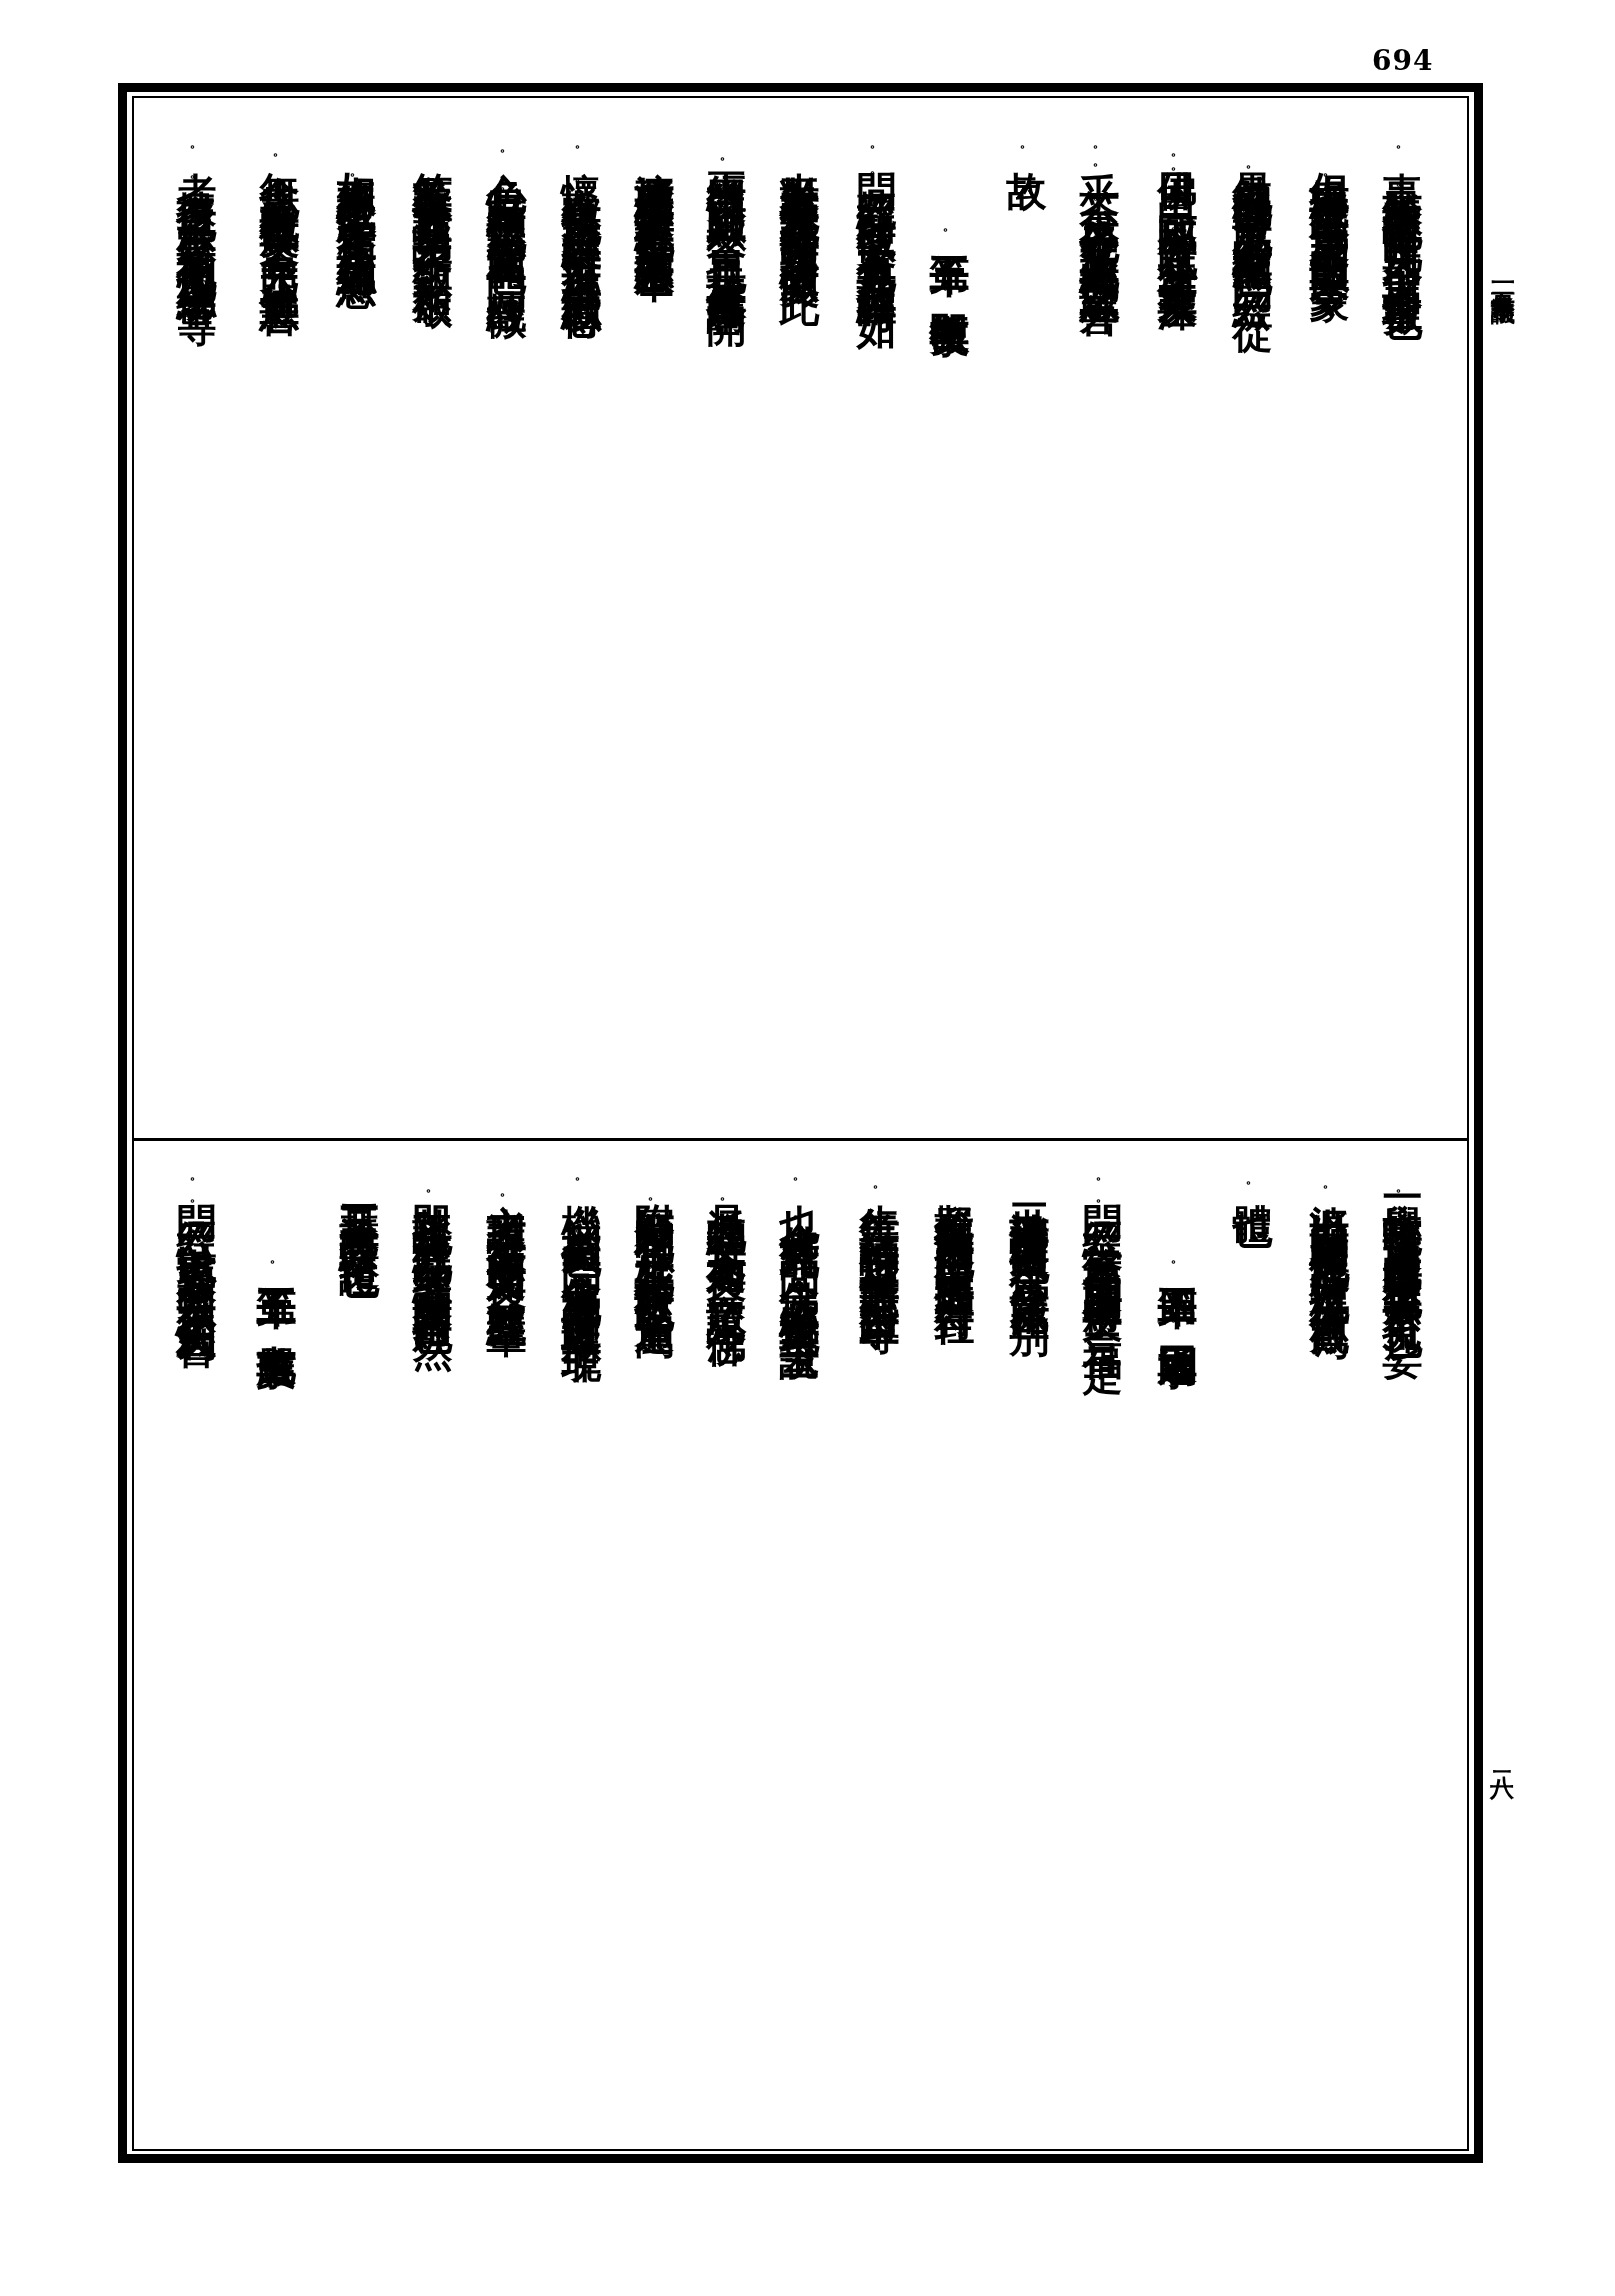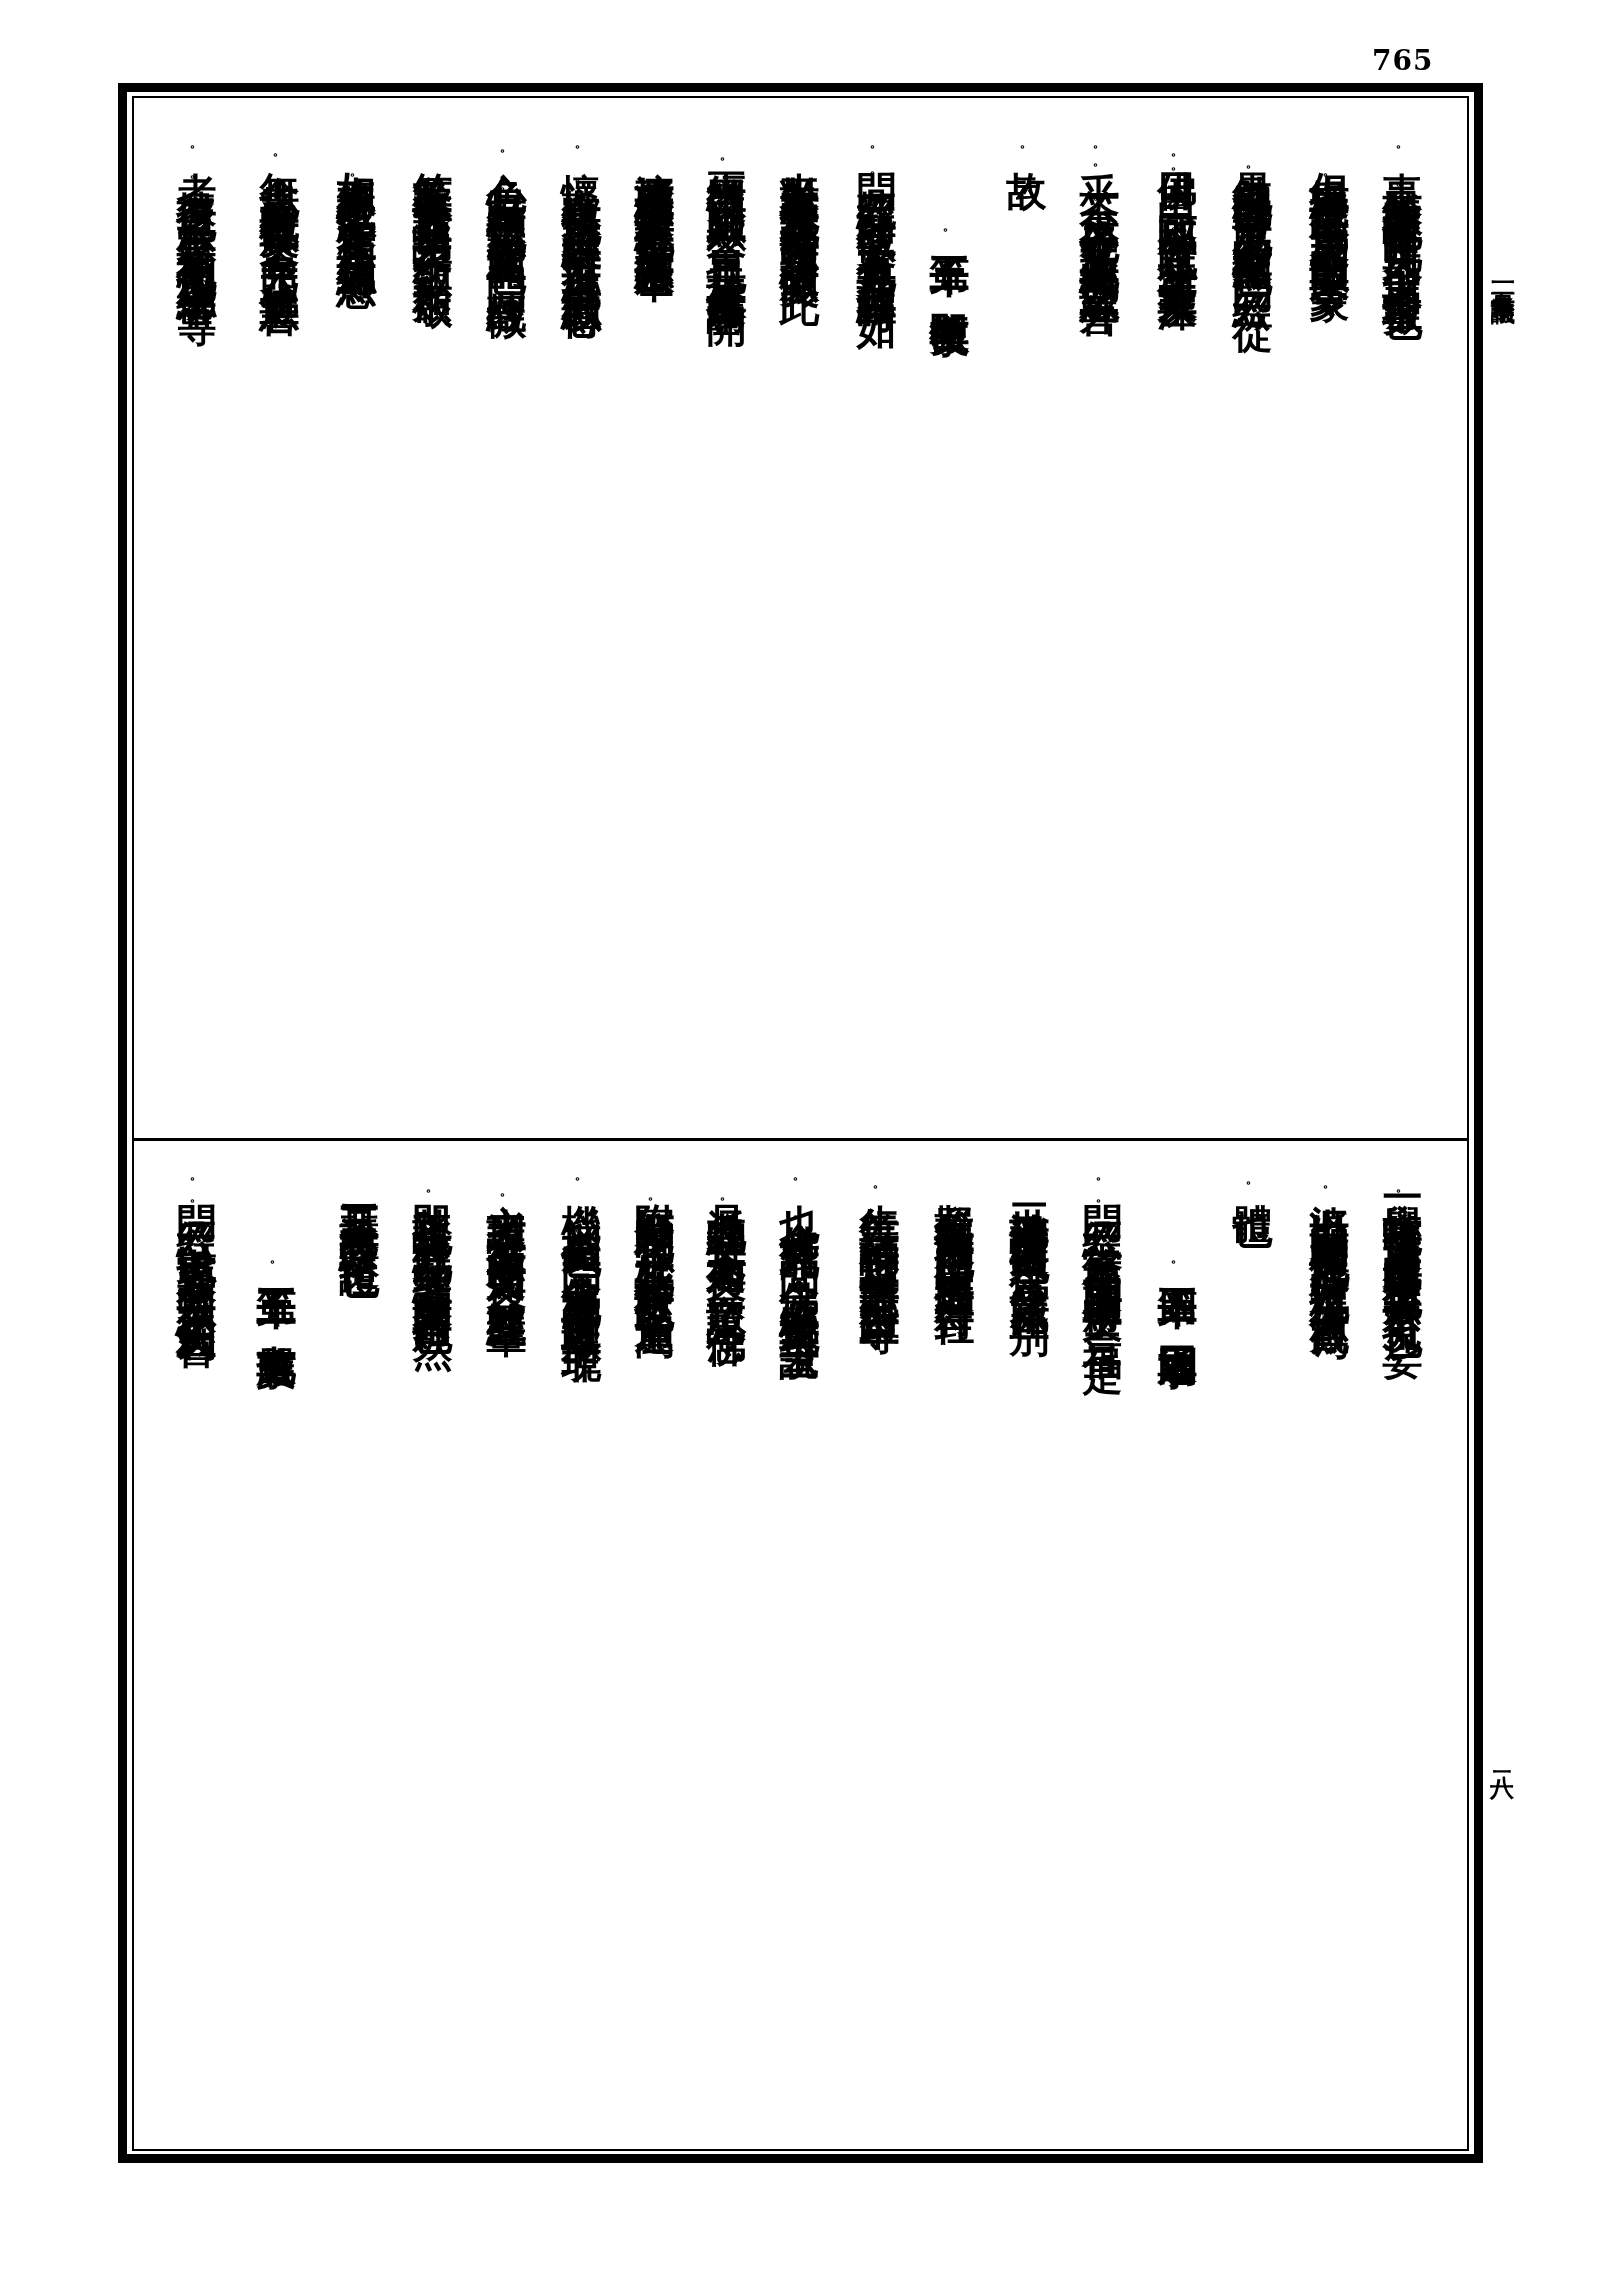--- a/index.html
+++ b/index.html
@@ -35,21 +35,21 @@
   .upper { top: 140px; }
   .lower { top: 1172px; }
   .heading { letter-spacing: 1px; }
   .heading.upper { top: 223px; }
   .heading.lower { top: 1255px; }
   .heading .title { margin-inline-start: 40px; }
 </style>
 </head>
 <body>
 
-<div class="page-number">765</div>
+<div class="page-number">694</div>
 <div class="frame-outer"></div>
 <div class="frame-inner"></div>
 <div class="divider"></div>
 <div class="margin-vertical running-title">一夏百條論議下</div>
 <div class="margin-vertical folio">二八</div>
 
 <div>
   <div class="vtext upper" style="left:1378px">事<span class="p">。</span>勝餘教證據也<span class="p">。</span>昨日凡夫<span class="p">。</span>今日聖人<span class="p">。</span>常理數也<span class="p">。</span></div>
   <div class="vtext upper" style="left:1305px">但韋提定機在世故<span class="p">。</span>佛爲未來<span class="p">。</span>自開散善<span class="p">。</span>令蒙</div>
   <div class="vtext upper" style="left:1228px">愚鈍勿混機差<span class="p">。</span>定散九品<span class="p">。</span>經文顯然也<span class="p">。</span>問<span class="p">。</span>經云<span class="p">。</span>從</div>

